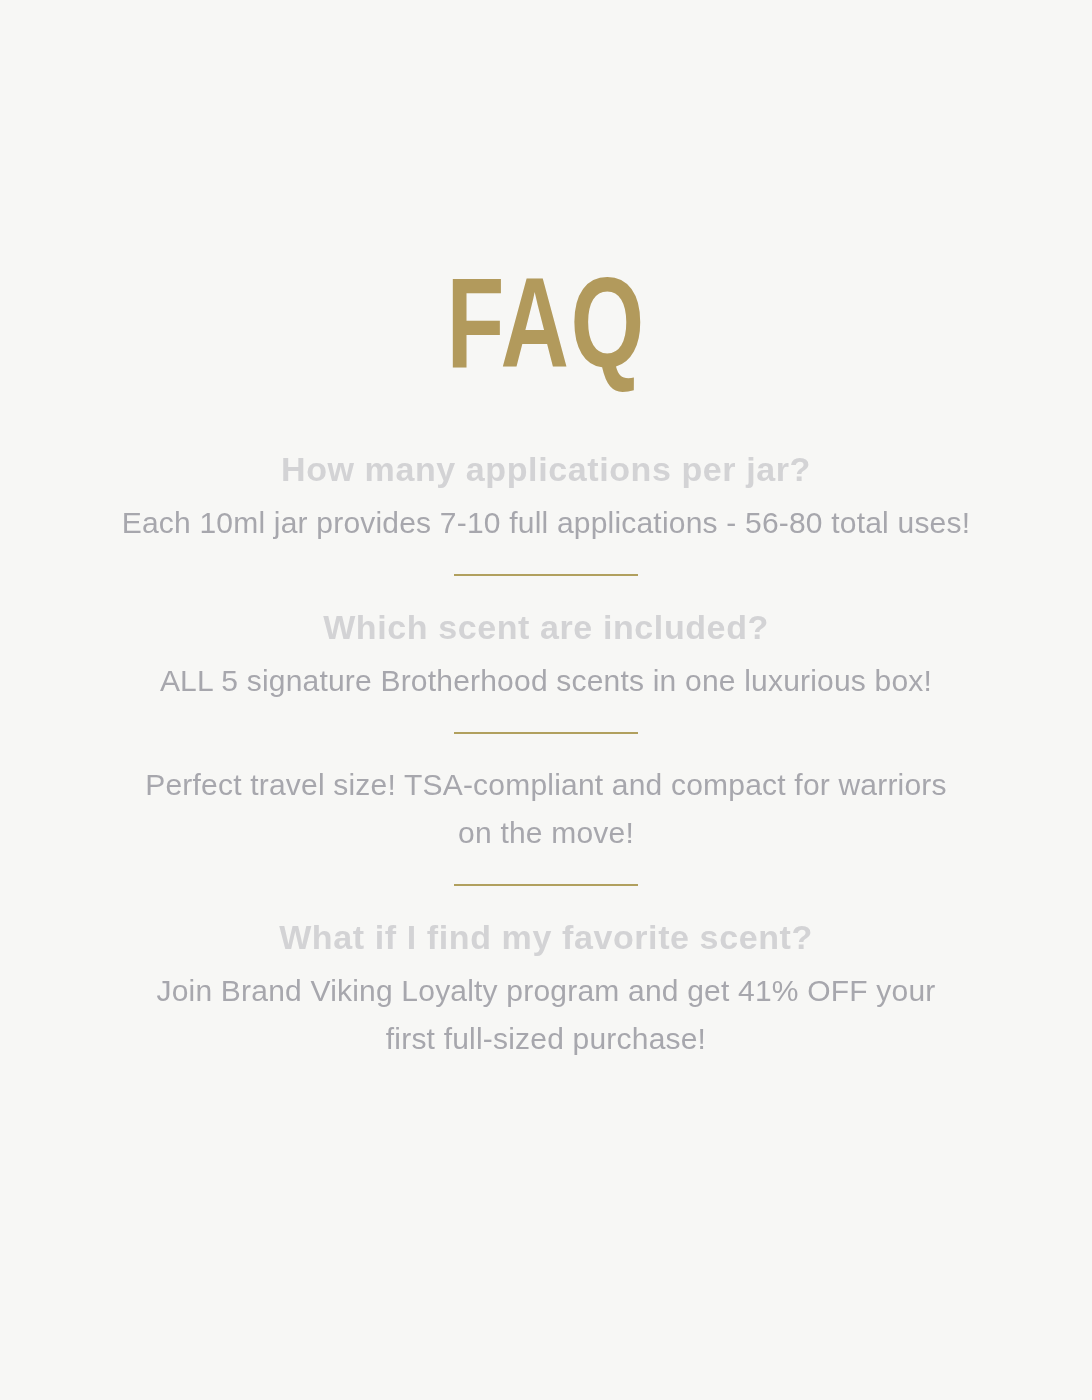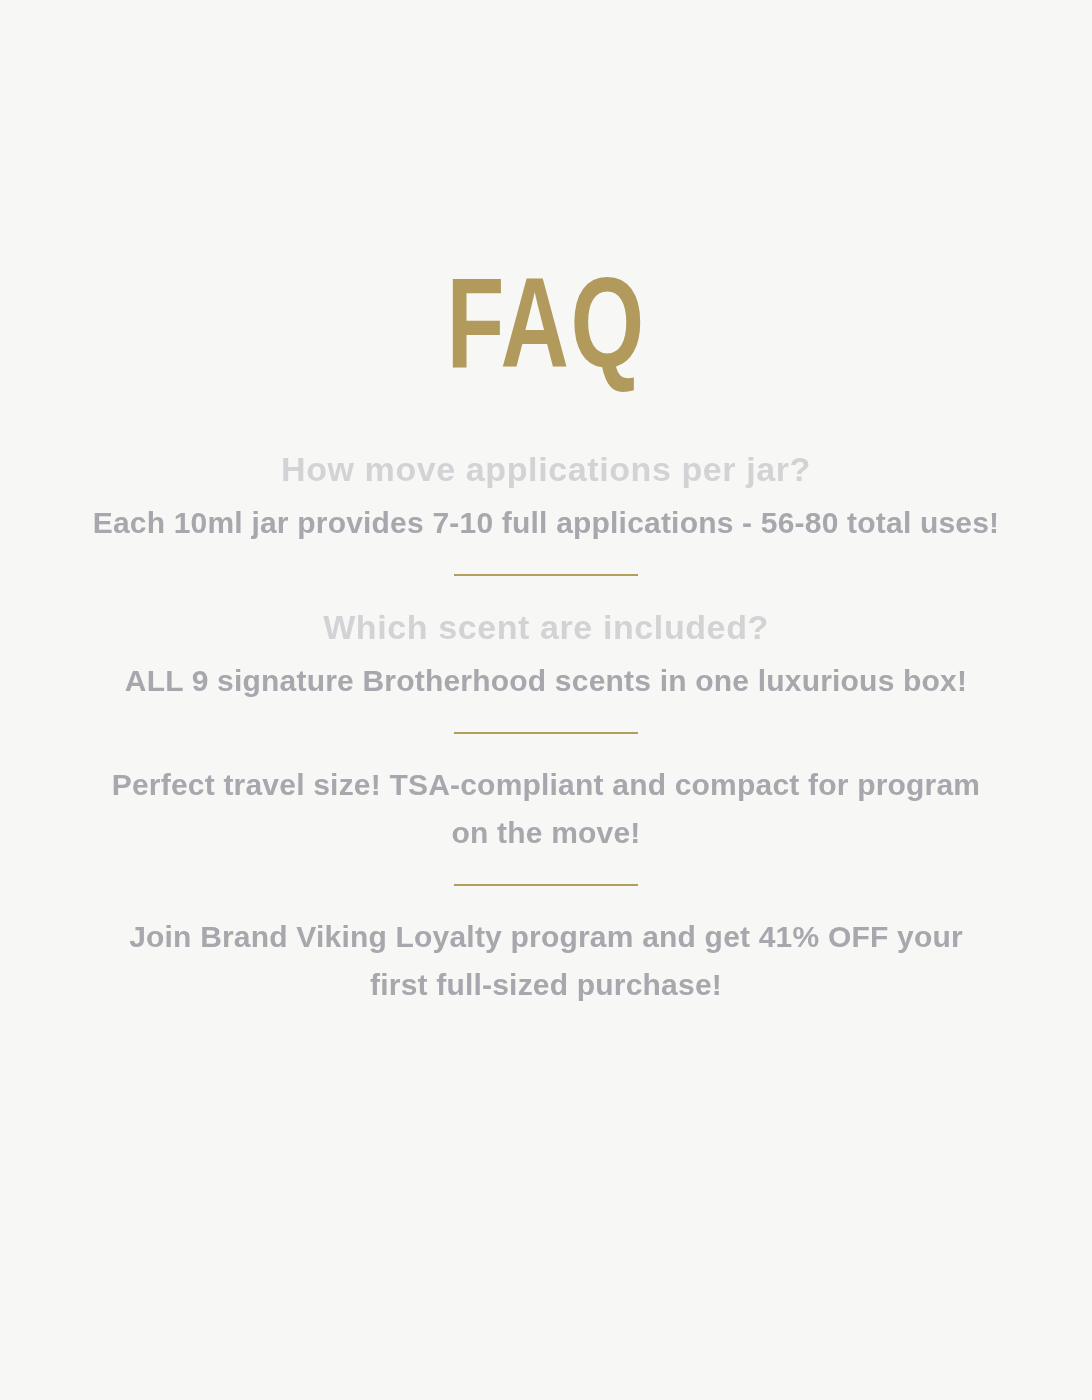--- a/index.html
+++ b/index.html
@@ -42,21 +42,21 @@
     font-size: 34px;
     line-height: 48px;
     font-weight: 700;
     letter-spacing: 0.6px;
     color: var(--question-gray);
   }
   .faq-answer {
     margin-top: 6px;
     font-size: 30px;
     line-height: 48px;
-    font-weight: 700;
+    font-weight: 400;
     letter-spacing: 0.2px;
     color: var(--answer-gray);
     white-space: pre-line;
   }
   .divider {
     width: 184px;
     height: 2px;
     margin: 27px auto;
     background: var(--divider-gold);
     border: none;
@@ -65,39 +65,40 @@
 </head>
 <body>
 
 <div class="page">
 
   <h1 class="faq-title">FAQ</h1>
 
   <div class="content">
 
     <section class="faq-section">
-      <h3 class="faq-question">How move applications per jar?</h3>
+      <h3 class="faq-question">How many applications per jar?</h3>
       <p class="faq-answer">Each 10ml jar provides 7-10 full applications - 56-80 total uses!</p>
     </section>
 
     <hr class="divider">
 
     <section class="faq-section">
       <h3 class="faq-question">Which scent are included?</h3>
-      <p class="faq-answer">ALL 9 signature Brotherhood scents in one luxurious box!</p>
+      <p class="faq-answer">ALL 5 signature Brotherhood scents in one luxurious box!</p>
     </section>
 
     <hr class="divider">
 
     <section class="faq-section">
-      <p class="faq-answer">Perfect travel size! TSA-compliant and compact for program
+      <p class="faq-answer">Perfect travel size! TSA-compliant and compact for warriors
 on the move!</p>
     </section>
 
     <hr class="divider">
 
     <section class="faq-section">
+      <h3 class="faq-question">What if I find my favorite scent?</h3>
       <p class="faq-answer">Join Brand Viking Loyalty program and get 41% OFF your
 first full-sized purchase!</p>
     </section>
 
   </div>
 </div>
 
 </body></html>

